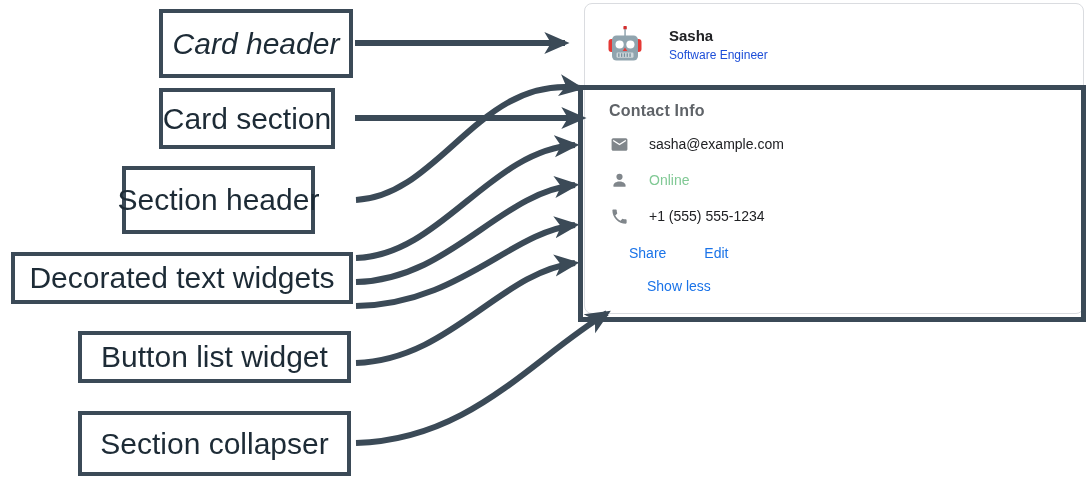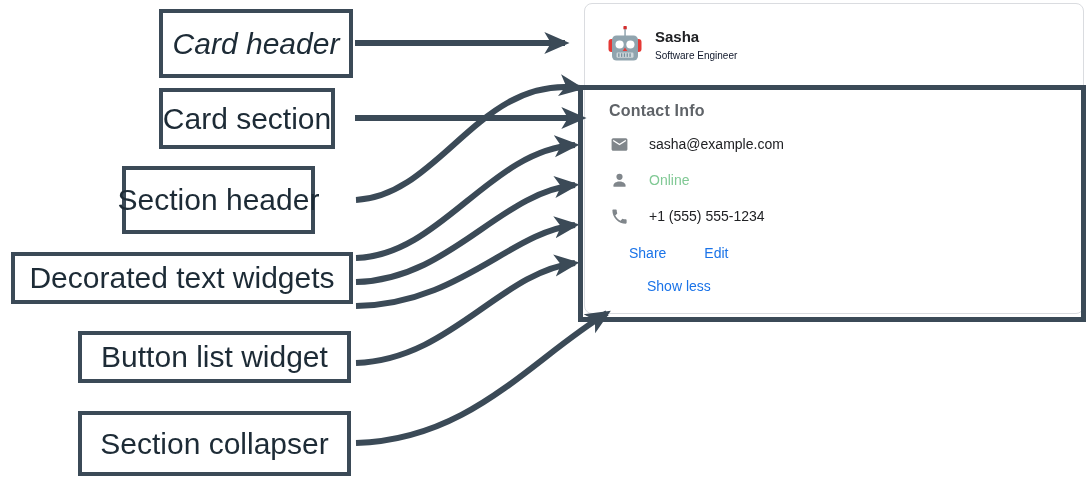--- a/index.html
+++ b/index.html
@@ -55,21 +55,21 @@
     border: 1px solid #dadce0;
     border-radius: 8px;
     box-sizing: border-box;
     z-index: 2;
     overflow: hidden;
   }
   .card-header {
     display: flex;
     align-items: center;
     padding: 14px 16px 14px 18px;
-    gap: 8px;
+    gap: 22px;
     height: 82px;
     box-sizing: border-box;
   }
   .avatar {
     width: 44px;
     height: 44px;
     flex: 0 0 44px;
     display: block;
   }
   .header-text {
@@ -78,22 +78,22 @@
     justify-content: center;
     gap: 5px;
   }
   .header-title {
     font-size: 15px;
     font-weight: bold;
     color: #202124;
     line-height: 1.1;
   }
   .header-subtitle {
-    font-size: 10px;
-    color: #0f172a;
+    font-size: 12px;
+    color: #1d4ed8;
     line-height: 1.1;
   }
 
   .card-section {
     padding: 16px 16px 18px 16px;
   }
   .section-header {
     font-size: 16px;
     font-weight: bold;
     color: #5f6368;

